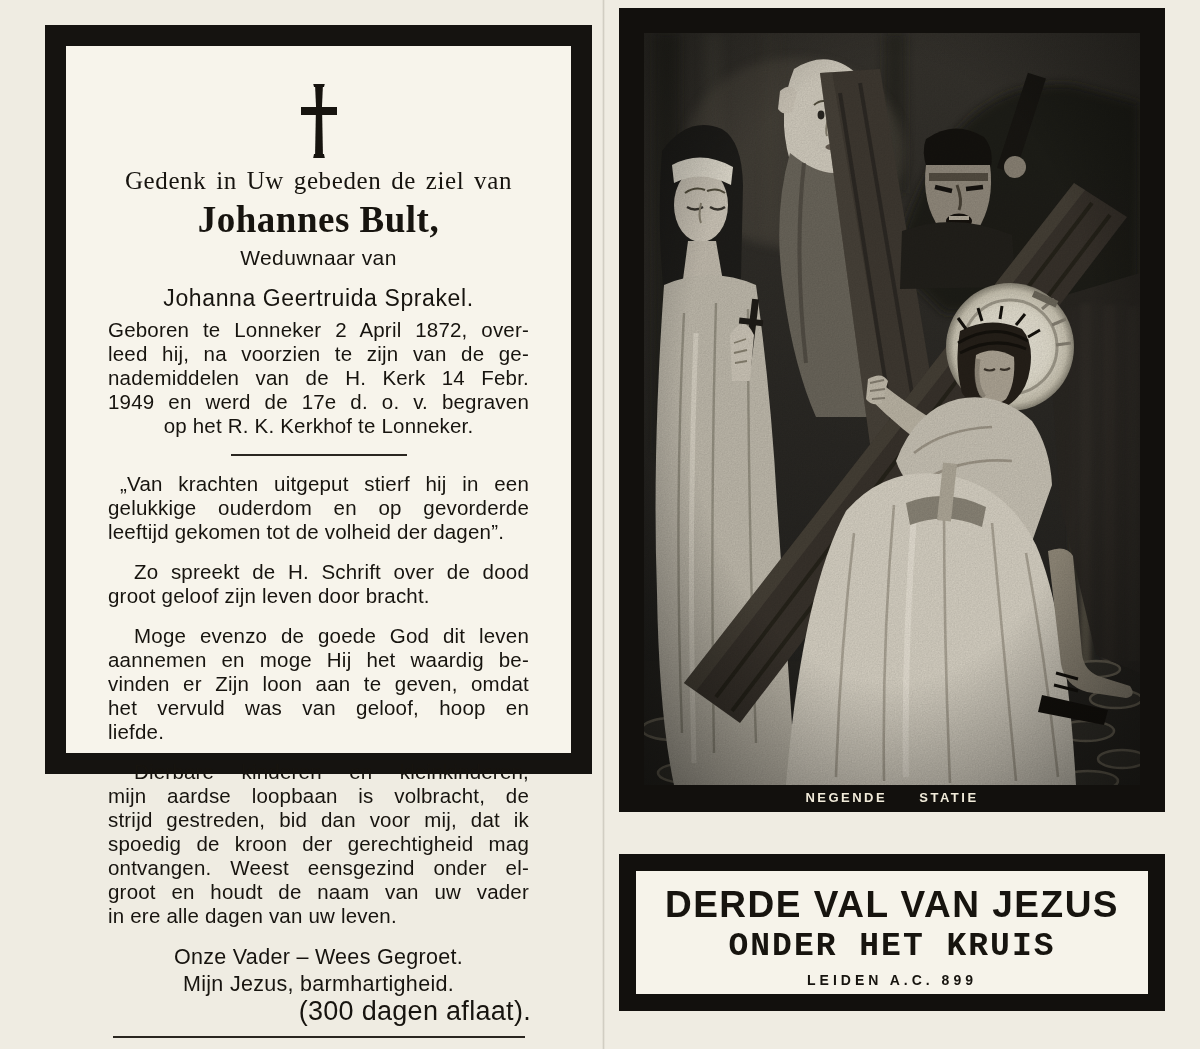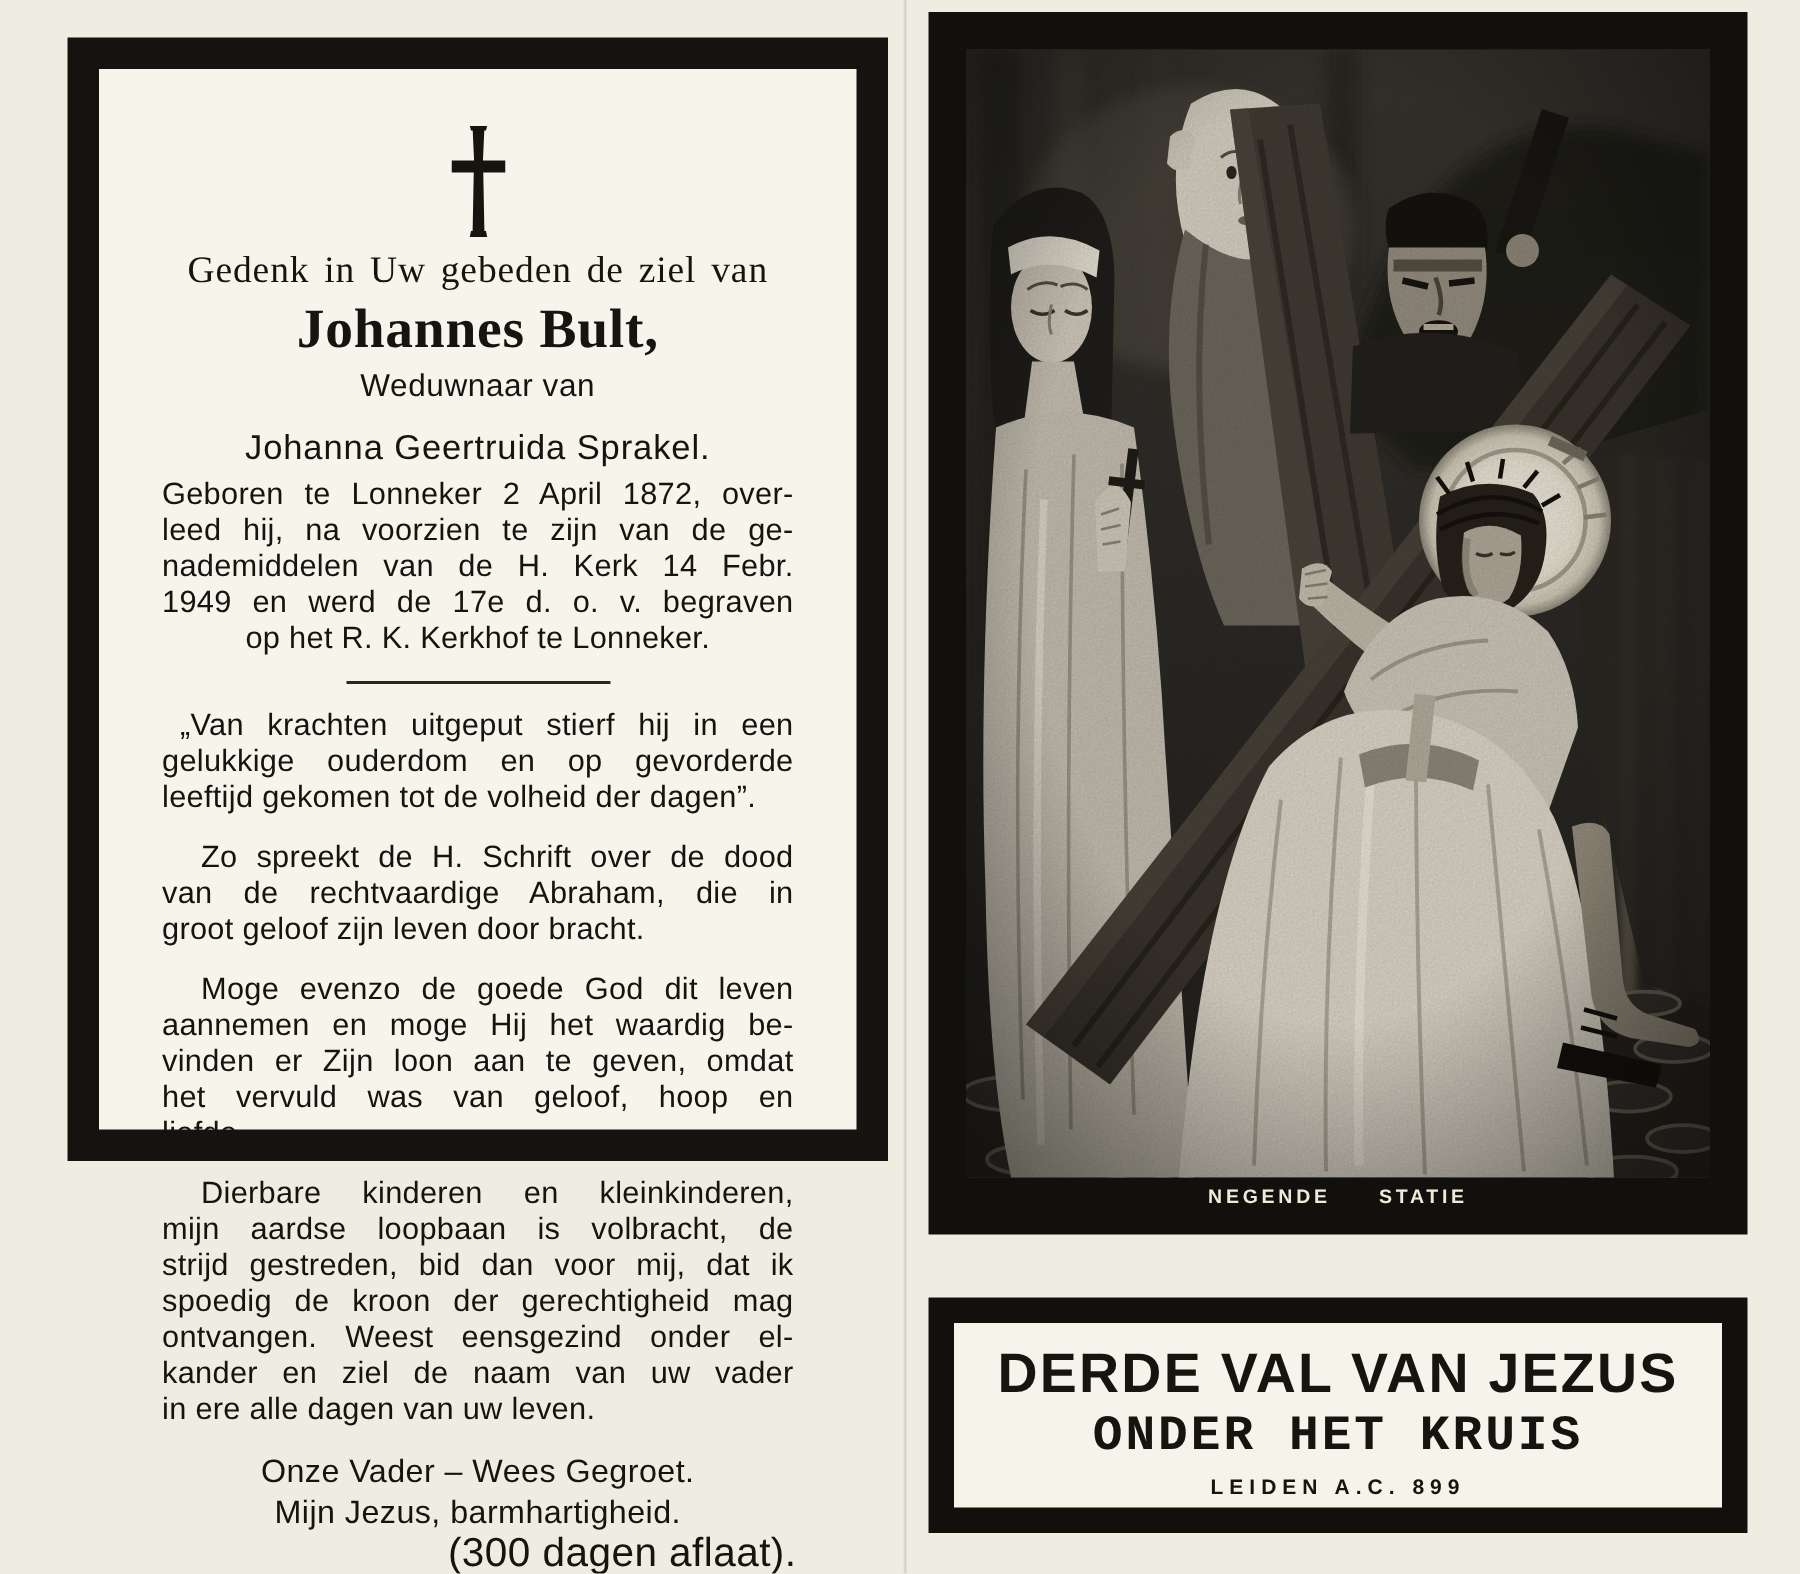--- a/index.html
+++ b/index.html
@@ -44,21 +44,21 @@
   .ind-sm .tline:first-child{text-indent:12px;}
   .divider-sm{width:176px;height:2px;background:#2a2620;margin:9px auto 11px;}
   .divider-lg{width:412px;height:2px;background:#2a2620;margin:12px auto 6px;}
   .prayer{font-size:21.5px;line-height:27px;text-align:center;margin-top:7px;letter-spacing:.3px;}
   .prayer.l2{margin-top:0;}
   .indulgence{font-size:27px;line-height:26px;text-align:right;padding-right:14px;letter-spacing:.3px;}
   .printer{font-size:20px;line-height:27px;text-align:right;letter-spacing:1.2px;word-spacing:5px;margin-top:2px;}
   
   .panel-right{position:absolute;left:619px;top:8px;width:546px;}
   .image-frame{
-    margin:0;background:#12100d;padding:25px 25px 11px;box-sizing:border-box;width:546px;
+    margin:0;background:#12100d;padding:25px 25px 0;box-sizing:border-box;width:546px;
   }
   .image-frame svg{display:block;width:496px;height:752px;background:#2e2c28;}
   .img-caption{
     height:27px;line-height:25px;text-align:center;
     color:#f0ead9;font-size:13px;font-weight:bold;
     letter-spacing:2.5px;word-spacing:26px;
   }
   .title-box{
     margin-top:42px;box-sizing:border-box;width:546px;height:157px;
     border:17px solid #12100d;background:#f6f3ea;
@@ -101,37 +101,36 @@
 
   <div class="divider-sm"></div>
 
   <div class="para ind-sm">
       <div class="tline">„Van krachten uitgeput stierf hij in een</div>
       <div class="tline">gelukkige ouderdom en op gevorderde</div>
       <div class="tline tlast">leeftijd gekomen tot de volheid der dagen”.</div>
     </div>
   <div class="para ind">
       <div class="tline">Zo spreekt de H. Schrift over de dood</div>
-      <div class="tline">van de rechtvaardige Abraham, die in</div>
       <div class="tline tlast">groot geloof zijn leven door bracht.</div>
     </div>
   <div class="para ind">
       <div class="tline">Moge evenzo de goede God dit leven</div>
       <div class="tline">aannemen en moge Hij het waardig be-</div>
       <div class="tline">vinden er Zijn loon aan te geven, omdat</div>
       <div class="tline">het vervuld was van geloof, hoop en</div>
       <div class="tline tlast">liefde.</div>
     </div>
   <div class="para ind">
       <div class="tline">Dierbare kinderen en kleinkinderen,</div>
       <div class="tline">mijn aardse loopbaan is volbracht, de</div>
       <div class="tline">strijd gestreden, bid dan voor mij, dat ik</div>
       <div class="tline">spoedig de kroon der gerechtigheid mag</div>
       <div class="tline">ontvangen. Weest eensgezind onder el-</div>
-      <div class="tline">kander en ziel de naam van uw vader</div>
+      <div class="tline">groot en houdt de naam van uw vader</div>
       <div class="tline tlast">in ere alle dagen van uw leven.</div>
     </div>
 
   <div class="prayer">Onze Vader – Wees Gegroet.</div>
   <div class="prayer l2">Mijn Jezus, barmhartigheid.</div>
   <div class="indulgence">(300 dagen aflaat).</div>
 
   <div class="divider-lg"></div>
   <div class="printer">H. P. Vos – Koster – Lonneker</div>
 </div>

